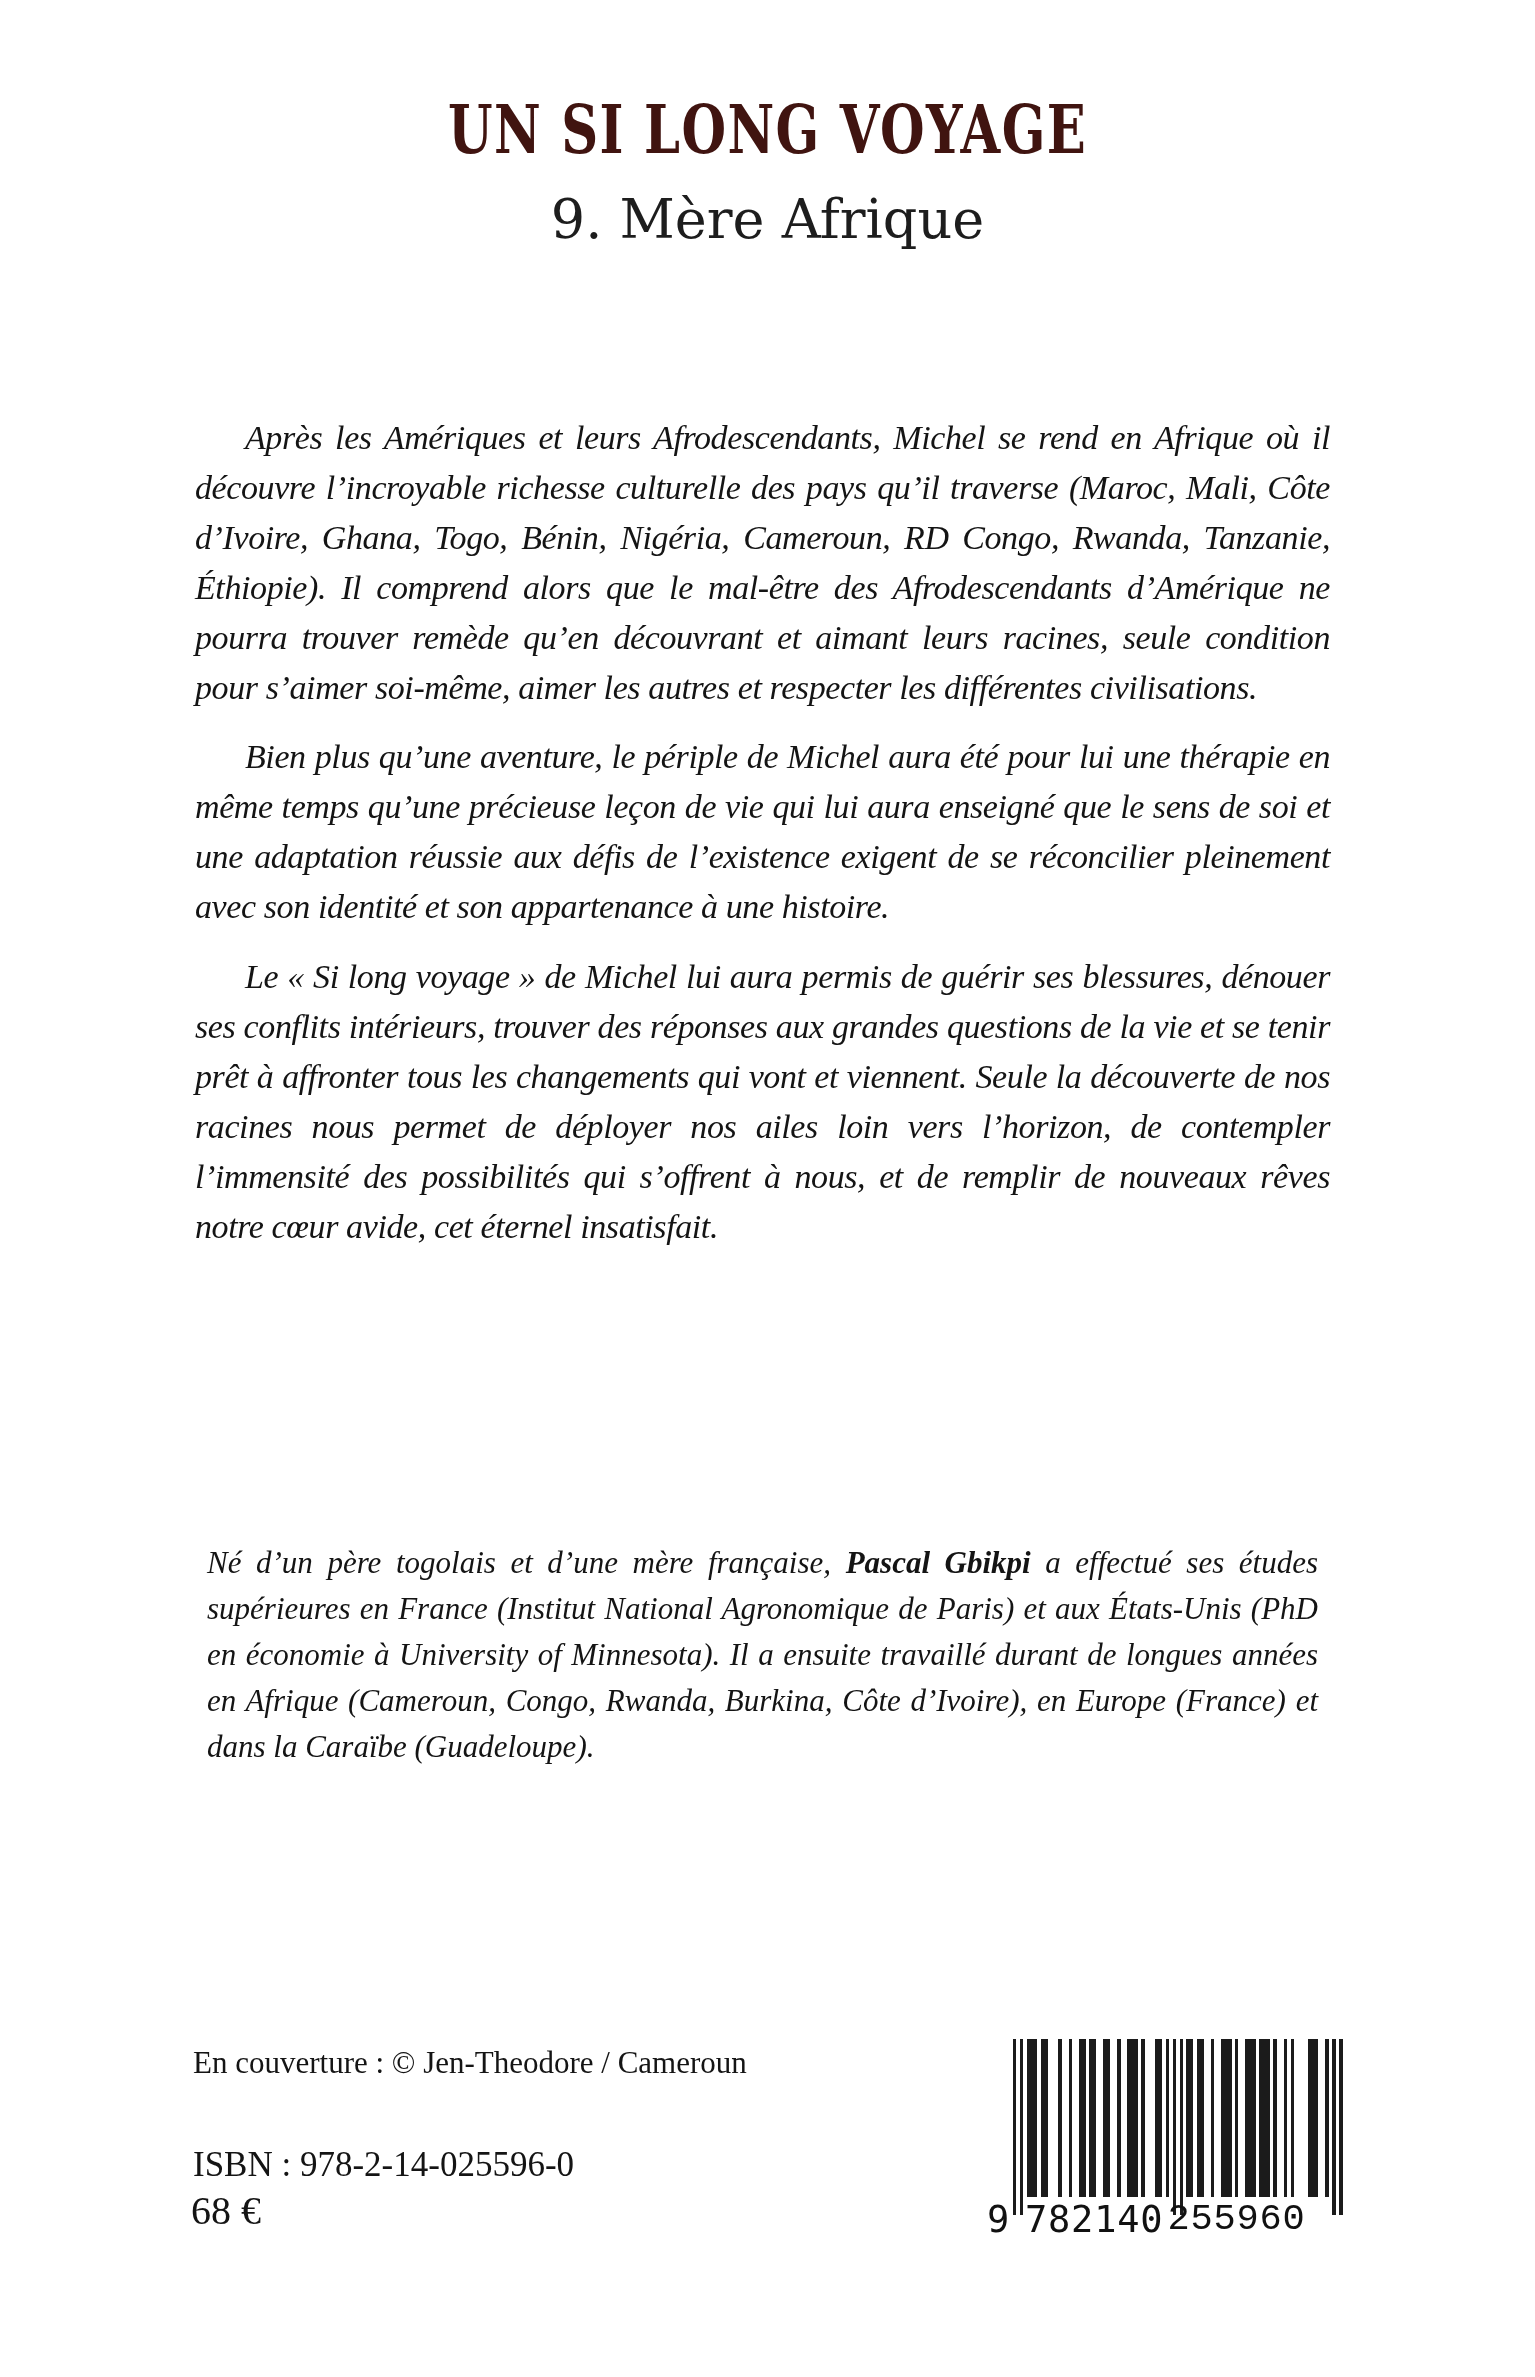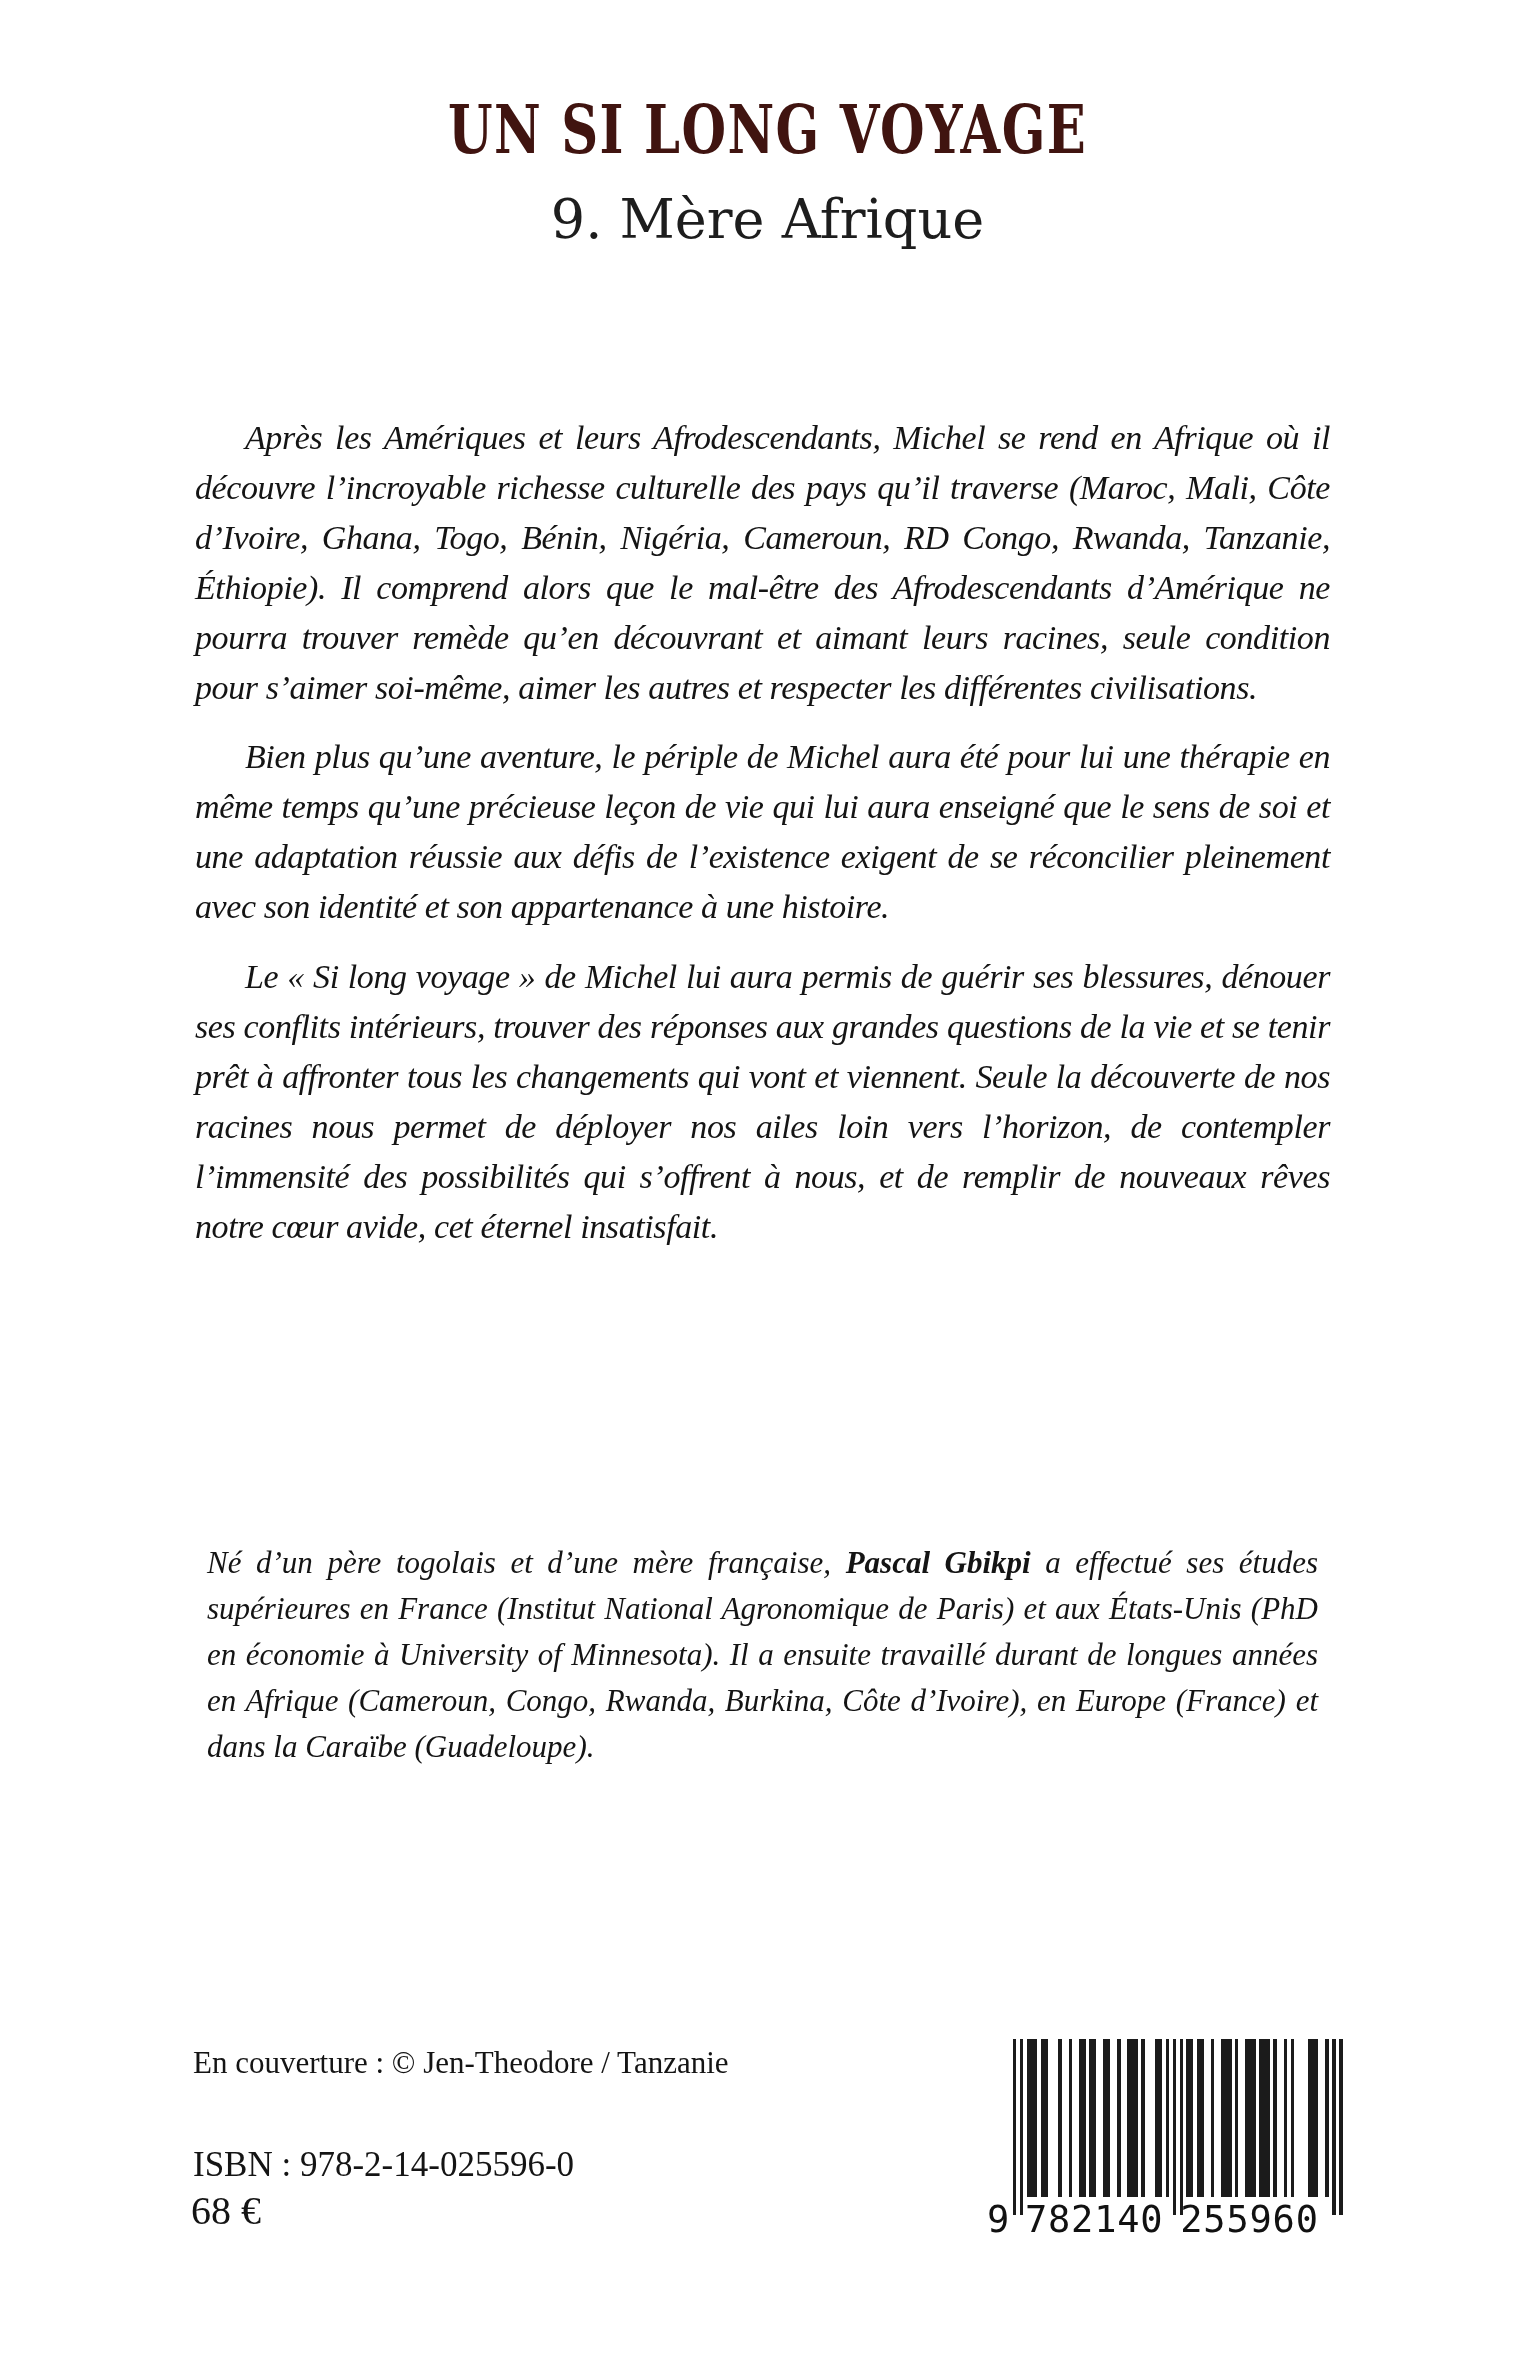--- a/index.html
+++ b/index.html
@@ -62,42 +62,42 @@
   .bars > .bar.tall{height:176px;}
   .bcd{
     position:absolute;top:161px;
     font-family:"DejaVu Sans Mono",monospace;
     font-size:37px;line-height:39px;
     letter-spacing:0.8px;color:#111;
     white-space:nowrap;
   }
   .bcd-first{left:-26px;}
   .bcd-g1{left:11.7px;width:139px;text-align:center;}
-  .bcd-g2{left:167px;width:139px;text-align:center;}
+  .bcd-g2{left:154px;width:139px;text-align:center;font-family:Liberation Mono, monospace;}
 </style>
 </head>
 <body>
 
 <div class="page">
 
   <h1 class="title"><span class="title-inner">UN SI LONG VOYAGE</span></h1>
 
   <h2 class="subtitle">9. Mère Afrique</h2>
 
   <main class="synopsis">
     <p>Après les Amériques et leurs Afrodescendants, Michel se rend en Afrique où il découvre l’incroyable richesse culturelle des pays qu’il traverse (Maroc, Mali, Côte d’Ivoire, Ghana, Togo, Bénin, Nigéria, Cameroun, RD Congo, Rwanda, Tanzanie, Éthiopie). Il comprend alors que le mal-être des Afrodescendants d’Amérique ne pourra trouver remède qu’en découvrant et aimant leurs racines, seule condition pour s’aimer soi-même, aimer les autres et respecter les différentes civilisations.</p>
     <p>Bien plus qu’une aventure, le périple de Michel aura été pour lui une thérapie en même temps qu’une précieuse leçon de vie qui lui aura enseigné que le sens de soi et une adaptation réussie aux défis de l’existence exigent de se réconcilier pleinement avec son identité et son appartenance à une histoire.</p>
     <p>Le « Si long voyage » de Michel lui aura permis de guérir ses blessures, dénouer ses conflits intérieurs, trouver des réponses aux grandes questions de la vie et se tenir prêt à affronter tous les changements qui vont et viennent. Seule la découverte de nos racines nous permet de déployer nos ailes loin vers l’horizon, de contempler l’immensité des possibilités qui s’offrent à nous, et de remplir de nouveaux rêves notre cœur avide, cet éternel insatisfait.</p>
   </main>
 
   <section class="bio">
     <p><span>Né d’un père togolais et d’une mère française, </span><strong class="author">Pascal Gbikpi</strong><span> a effectué ses études supérieures en France (Institut National Agronomique de Paris) et aux États-Unis (PhD en économie à University of Minnesota). Il a ensuite travaillé durant de longues années en Afrique (Cameroun, Congo, Rwanda, Burkina, Côte d’Ivoire), en Europe (France) et dans la Caraïbe (Guadeloupe).</span></p>
   </section>
 
-  <div class="credit">En couverture : © Jen-Theodore / Tanzanie</div>
+  <div class="credit">En couverture : © Jen-Theodore / Cameroun</div>
 
   <div class="isbn">ISBN : 978-2-14-025596-0</div>
 
   <div class="price">68 €</div>
 
   <div class="barcode">
     <div class="bars">
         <div class="bar tall" style="width: 1.05263%;"></div>
         <div class="sp" style="width: 1.05263%;"></div>
         <div class="bar tall" style="width: 1.05263%;"></div>

